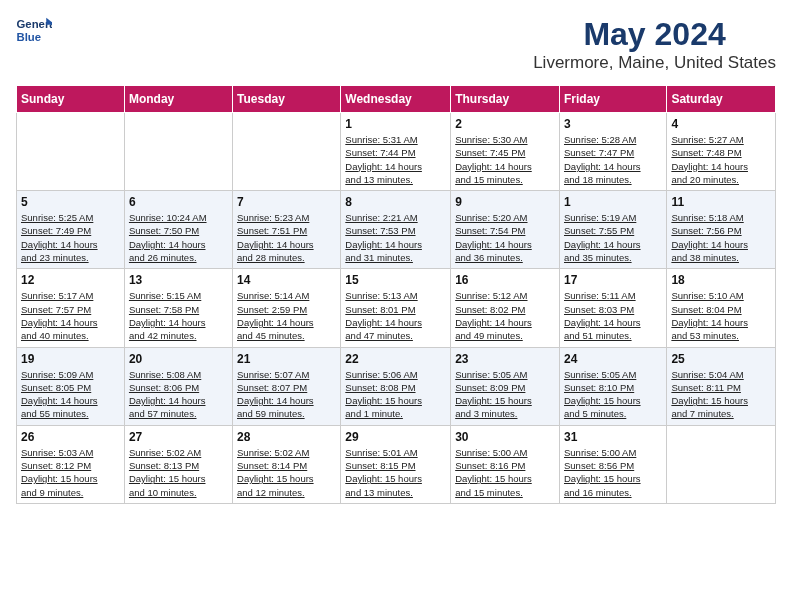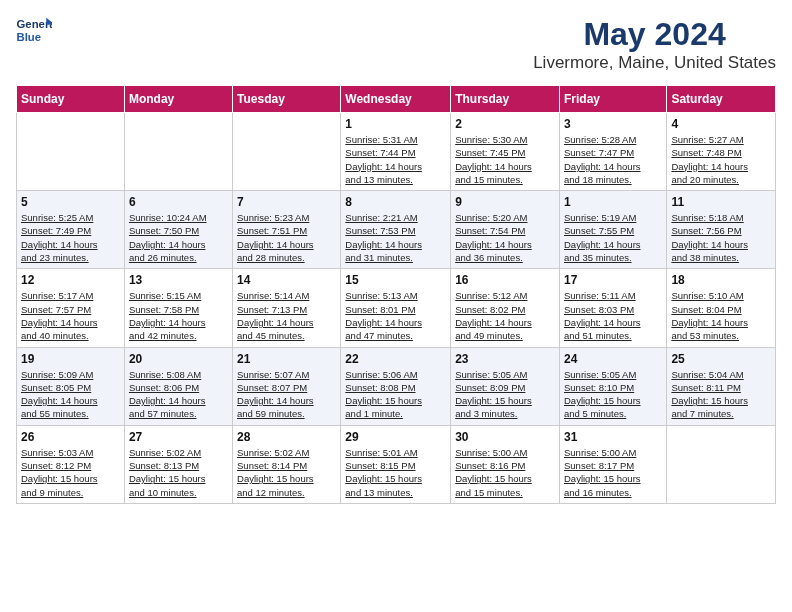--- a/index.html
+++ b/index.html
@@ -169,21 +169,21 @@
         <td>
           <span class="day-num">12</span>
           <div class="cell-content"><span>Sunrise: 5:17 AM</span><br><span>Sunset: 7:57 PM</span><br><span>Daylight: 14 hours</span><br><span>and 40 minutes.</span></div>
         </td>
         <td>
           <span class="day-num">13</span>
           <div class="cell-content"><span>Sunrise: 5:15 AM</span><br><span>Sunset: 7:58 PM</span><br><span>Daylight: 14 hours</span><br><span>and 42 minutes.</span></div>
         </td>
         <td>
           <span class="day-num">14</span>
-          <div class="cell-content"><span>Sunrise: 5:14 AM</span><br><span>Sunset: 7:13 PM</span><br><span>Daylight: 14 hours</span><br><span>and 45 minutes.</span></div>
+          <div class="cell-content"><span>Sunrise: 5:14 AM</span><br><span>Sunset: 2:59 PM</span><br><span>Daylight: 14 hours</span><br><span>and 45 minutes.</span></div>
         </td>
         <td>
           <span class="day-num">15</span>
           <div class="cell-content"><span>Sunrise: 5:13 AM</span><br><span>Sunset: 8:01 PM</span><br><span>Daylight: 14 hours</span><br><span>and 47 minutes.</span></div>
         </td>
         <td>
           <span class="day-num">16</span>
           <div class="cell-content"><span>Sunrise: 5:12 AM</span><br><span>Sunset: 8:02 PM</span><br><span>Daylight: 14 hours</span><br><span>and 49 minutes.</span></div>
         </td>
         <td>
@@ -241,18 +241,18 @@
         <td>
           <span class="day-num">29</span>
           <div class="cell-content"><span>Sunrise: 5:01 AM</span><br><span>Sunset: 8:15 PM</span><br><span>Daylight: 15 hours</span><br><span>and 13 minutes.</span></div>
         </td>
         <td>
           <span class="day-num">30</span>
           <div class="cell-content"><span>Sunrise: 5:00 AM</span><br><span>Sunset: 8:16 PM</span><br><span>Daylight: 15 hours</span><br><span>and 15 minutes.</span></div>
         </td>
         <td>
           <span class="day-num">31</span>
-          <div class="cell-content"><span>Sunrise: 5:00 AM</span><br><span>Sunset: 8:17 PM</span><br><span>Daylight: 15 hours</span><br><span>and 16 minutes.</span></div>
+          <div class="cell-content"><span>Sunrise: 5:00 AM</span><br><span>Sunset: 8:56 PM</span><br><span>Daylight: 15 hours</span><br><span>and 16 minutes.</span></div>
         </td>
         <td></td>
       </tr>
     </tbody>
 </table>
 
 </body></html>

